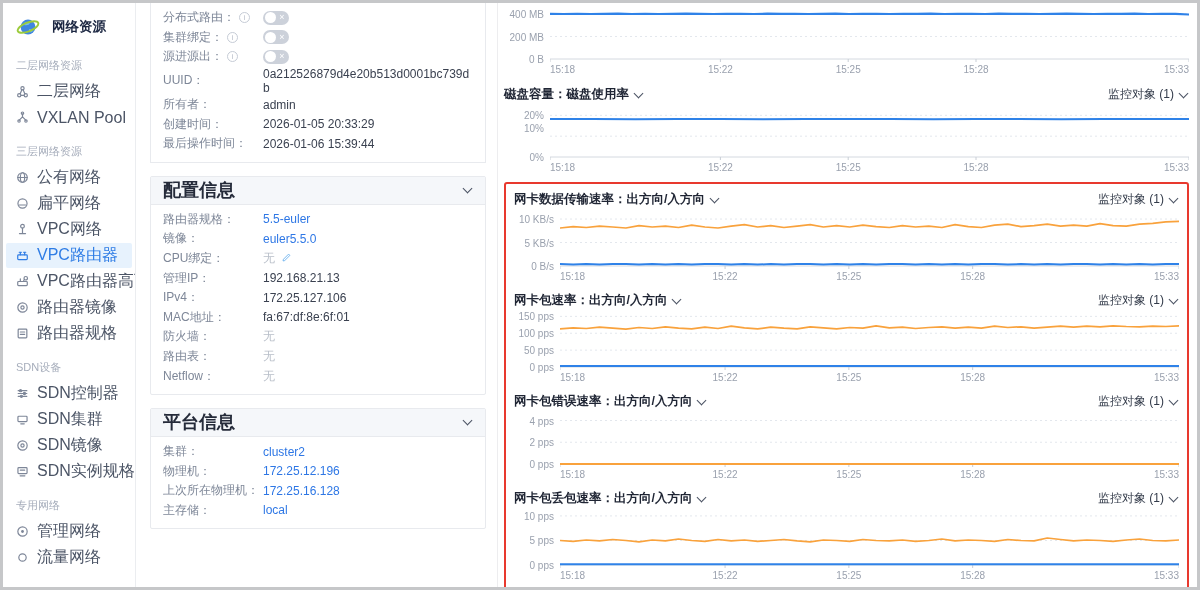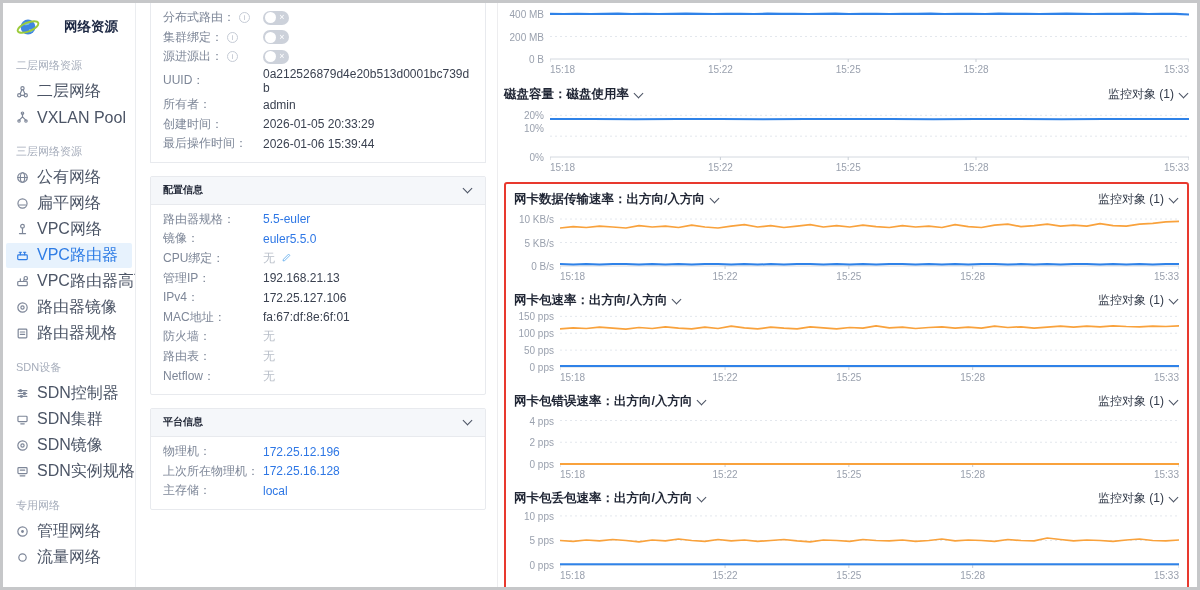--- a/index.html
+++ b/index.html
@@ -1,33 +1,33 @@
 <!DOCTYPE html>
 <html><head>
 <meta charset="utf-8">
 <style>
   html,body{margin:0;padding:0;background:#fff;}
   body{font-family:"Liberation Sans","DejaVu Sans",sans-serif;width:1200px;height:590px;overflow:hidden;}
   .frame{width:1200px;height:590px;box-sizing:border-box;border:3px solid #c6c7c9;background:#fff;display:flex;}
 
   
   .sidebar{flex:0 0 133px;width:133px;border-right:1px solid #ebedf0;box-sizing:border-box;padding-top:10px;overflow:hidden;}
-  .logo-row{display:flex;align-items:center;gap:24px;padding:2px 0 6px 13px;}
+  .logo-row{display:flex;align-items:center;gap:12px;padding:2px 0 6px 13px;}
   .app-title{font-size:13.5px;font-weight:700;color:#1c2742;}
   .side-group-heading{font-size:11px;color:#a6adbb;padding:13px 0 5px 13px;}
   .side-item{display:flex;align-items:center;gap:8px;height:25px;padding-left:10px;margin:1px 3px;border-radius:2px;font-size:16px;color:#4c5566;cursor:pointer;white-space:nowrap;}
   .side-item .side-icon{width:13px;height:13px;color:#7d8698;display:flex;flex:0 0 13px;}
   .side-item.active{background:#e7f2fd;color:#2e7ce5;}
   .side-item.active .side-icon{color:#2e7ce5;}
 
   
   .detail-panel{flex:0 0 362px;width:362px;box-sizing:border-box;padding:0 11px 0 14px;border-right:1px solid #ededef;overflow:hidden;background:#fff;}
   .card{border:1px solid #e8eaee;border-radius:2px;background:#fff;margin-bottom:13px;}
   .card.cut-top{border-top:none;border-radius:0;}
-  .card-header{display:flex;justify-content:space-between;align-items:center;height:27px;background:#f5f7fa;border-bottom:1px solid #e8eaee;padding:0 12px;font-size:10px;font-weight:700;color:#252b3a;}
+  .card-header{display:flex;justify-content:space-between;align-items:center;height:27px;background:#f5f7fa;border-bottom:1px solid #e8eaee;padding:0 12px;font-size:18px;font-weight:700;color:#252b3a;}
   .card-body{padding:5px 12px 8px;}
   .d-row{display:flex;align-items:center;min-height:19.6px;font-size:12px;}
   .d-label{flex:0 0 100px;color:#7e8798;display:flex;align-items:center;gap:4px;white-space:nowrap;}
   .d-value{color:#3a4150;display:flex;align-items:center;gap:6px;word-break:break-all;}
   .d-value.link{color:#2e77e5;cursor:pointer;}
   .d-value.muted{color:#b9bfc9;}
   .switch{width:26px;height:14px;background:#ccd1da;border-radius:8px;position:relative;display:inline-block;cursor:pointer;}
   .switch .knob{position:absolute;left:1.5px;top:1.5px;width:11px;height:11px;border-radius:50%;background:#fff;}
   .switch .mark{position:absolute;right:4.5px;top:0.5px;color:#fff;font-size:9px;line-height:13px;}
   .info-i{width:11px;height:11px;border:1px solid #c6ccd6;border-radius:50%;color:#b9bfca;font-size:8px;line-height:10px;text-align:center;display:inline-block;font-style:normal;flex:0 0 11px;box-sizing:border-box;}
@@ -304,20 +304,24 @@
           </div>
         </div>
     </section>
     <section class="card">
       <div class="card-header">
         <span>平台信息</span>
         <span class="chevron"></span>
       </div>
       <div class="card-body" id="platform-body">
           <div class="d-row">
+            <span class="d-label">集群：</span>
+            <span class="d-value link">cluster2</span>
+          </div>
+          <div class="d-row">
             <span class="d-label">物理机：</span>
             <span class="d-value link">172.25.12.196</span>
           </div>
           <div class="d-row">
             <span class="d-label">上次所在物理机：</span>
             <span class="d-value link">172.25.16.128</span>
           </div>
           <div class="d-row">
             <span class="d-label">主存储：</span>
             <span class="d-value link">local</span>

